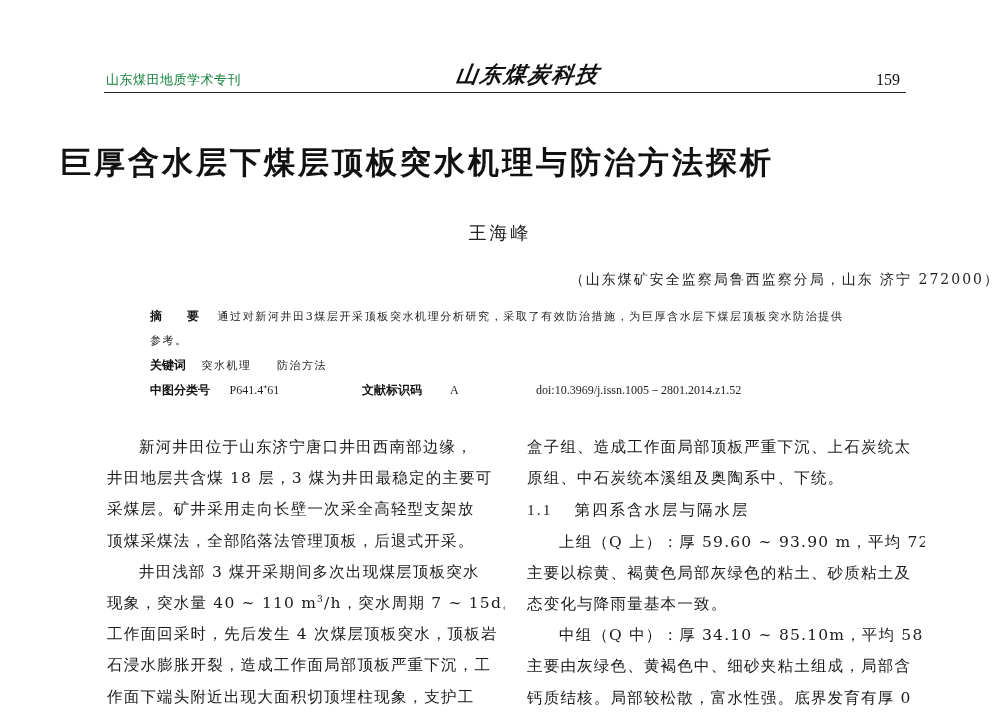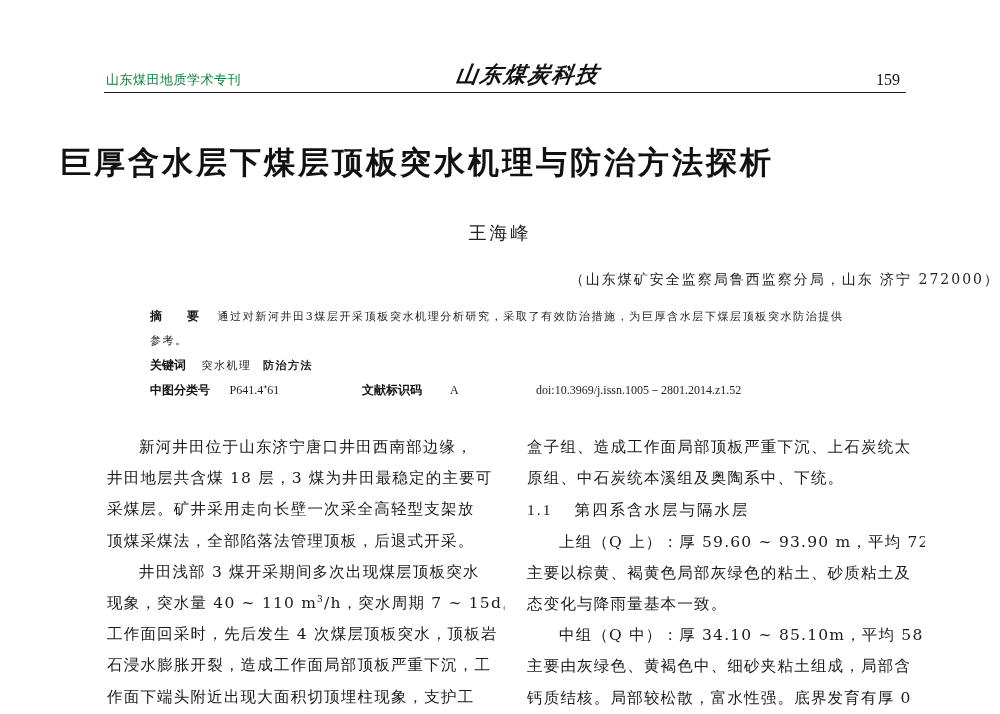--- a/index.html
+++ b/index.html
@@ -98,21 +98,21 @@
       font-weight: bold;
       font-size: 12px;
       color: #111;
     }
     .abstract { top: 308px; }
     .abstract .lbl { letter-spacing: 11px; margin-right: 4px; }
     .abstract .txt { letter-spacing: 1.6px; }
     .abstract-cont { top: 333px; letter-spacing: 1.6px; }
     .keywords { top: 357px; }
     .keywords .txt { margin-left: 12px; letter-spacing: 1.5px; }
-    .keywords .txt2 { margin-left: 8px; letter-spacing: 1.5px; font-weight: bold; }
+    .keywords .txt2 { margin-left: 22px; letter-spacing: 1.5px; }
     .classrow { top: 382px; }
     .classrow .val { margin-left: 16px; font-family: "Liberation Serif", serif; font-size: 12px; }
     .classrow .lbl2 { position: absolute; left: 212px; top: 0; }
     .classrow .val2 { position: absolute; left: 300px; top: 0; font-family: "Liberation Serif", serif; font-size: 12px; }
     .classrow .doi { position: absolute; left: 386px; top: 0; font-family: "Liberation Serif", serif; font-size: 12px; }
 
     .col {
       position: absolute;
       top: 432px;
       width: 398px;

